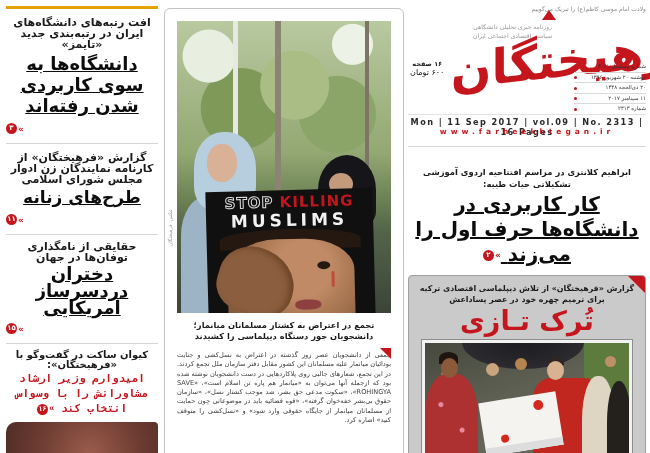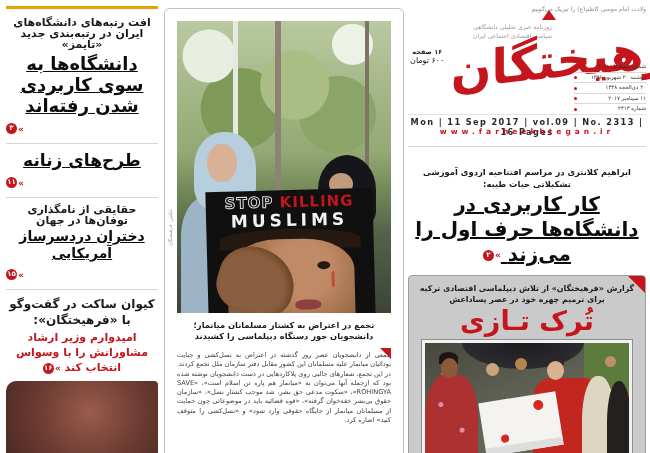--- a/index.html
+++ b/index.html
@@ -17,23 +17,23 @@
   .guill{color:#c4161c;font-size:9px;font-weight:bold;margin-left:1px;}
   .badge-row{text-align:left;margin-top:2px;}
   
   #left-col{position:absolute;left:6px;top:0;width:152px;height:453px;}
   .topbar{height:3px;background:#e3a200;margin-top:6px;}
   .s-kicker{font-size:11px;line-height:11px;margin-top:8px;}
   .s1-headline{font-size:18px;line-height:21px;margin-top:3px;}
   .s-body{font-size:6.7px;line-height:9px;color:#3c3c3c;text-align:justify;margin-top:5px;}
   .sq{display:inline-block;width:4px;height:4px;background:#c4161c;margin-left:2px;}
   .s2-headline{font-size:17px;line-height:20px;margin-top:2px;}
-  .s3-headline{font-size:14px;line-height:17px;margin-top:2px;}
-  .s4-kicker{font-size:12px;line-height:16px;margin-top:4px;}
-  .s4-headline{font-size:11px;line-height:15px;font-weight:900;color:#c4161c;margin-top:2px;}
+  .s3-headline{font-size:18px;line-height:17px;margin-top:2px;}
+  .s4-kicker{font-size:10px;line-height:10px;margin-top:4px;}
+  .s4-headline{font-size:11px;line-height:15px;font-weight:900;color:#c4161c;margin-top:2px;font-family:Liberation Mono, monospace;}
   #musician-photo{position:relative;margin-top:5px;height:104px;border-radius:10px 4px 4px 4px;
        overflow:hidden;background:radial-gradient(circle at 55% 30%,#9a5c4c 0%,#6e3c32 45%,#3f241e 100%);}
   
   #center-col{position:absolute;left:164px;top:8px;width:240px;height:460px;box-sizing:border-box;
        border:1px solid #c2c2c2;border-radius:6px;background:#fff;padding:12px 12px 0 12px;}
   #protest-photo{position:relative;width:100%;height:292px;overflow:hidden;
        background:
          radial-gradient(circle at 15% 12%,#e9efe0 0 26px,transparent 27px),
          radial-gradient(circle at 82% 8%,#edf2e6 0 20px,transparent 21px),
          radial-gradient(circle at 55% 22%,#a9bd85 0 34px,transparent 35px),
@@ -79,21 +79,21 @@
   #right-col{position:absolute;left:408px;top:0;width:238px;height:453px;}
   #masthead{position:relative;height:140px;}
   #congrats{position:absolute;right:0;top:5px;width:100%;font-size:6px;color:#8a8a8a;text-align:right;}
   #subtitle{position:absolute;left:52px;top:22px;width:92px;font-size:6px;line-height:9px;color:#979797;
        text-align:right;}
   #logo-wrap{position:absolute;right:-4px;top:8px;width:200px;height:104px;text-align:center;}
   #logo-text{font-size:48px;font-weight:bold;color:#c4161c;display:inline-block;
        transform:rotate(-6deg) skewX(-6deg);line-height:100px;}
   .logo-dot{position:absolute;left:46%;top:2px;width:0;height:0;
        border-bottom:10px solid #c4161c;border-left:7px solid transparent;border-right:7px solid transparent;}
-  #price-block{position:absolute;left:2px;top:48px;text-align:center;}
+  #price-block{position:absolute;left:2px;top:60px;text-align:center;}
   #pages-label{font-size:6.5px;color:#222;font-weight:bold;}
   #price-label{font-size:8px;color:#111;font-weight:400;}
   #info-list{position:absolute;left:166px;top:62px;width:72px;margin:0;padding:0;list-style:none;}
   #info-list li{position:relative;border-bottom:1px solid #d9d9d9;font-size:5.4px;line-height:9.6px;
        color:#333;text-align:right;padding-left:6px;}
   #info-list li::before{content:"";position:absolute;left:0;top:3.5px;width:3px;height:3px;
        border-radius:50%;background:#c4161c;}
   #date-line{position:absolute;top:114px;width:100%;font-size:8.2px;font-weight:bold;letter-spacing:1.4px;
        color:#2a2a2a;text-align:center;border-top:1px solid #e3e3e3;padding-top:2px;direction:ltr;}
   #website-line{position:absolute;top:127px;width:100%;font-size:7.5px;font-weight:bold;letter-spacing:4px;
@@ -149,20 +149,21 @@
         <span class="pbadge">
           <span class="pnum">۳</span>
           <span class="guill">«</span>
         </span>
       </div>
     </div>
 
     <hr class="divider">
 
     <div class="rtl">
+      <div class="kicker s-kicker center">گزارش «فرهیختگان» از کارنامه نمایندگان زن ادوار مجلس شورای اسلامی</div>
       <div class="headline s2-headline center">طرح‌های زنانه</div>
       <div class="badge-row">
         <span class="pbadge">
           <span class="pnum">۱۱</span>
           <span class="guill">«</span>
         </span>
       </div>
     </div>
 
     <hr class="divider">

